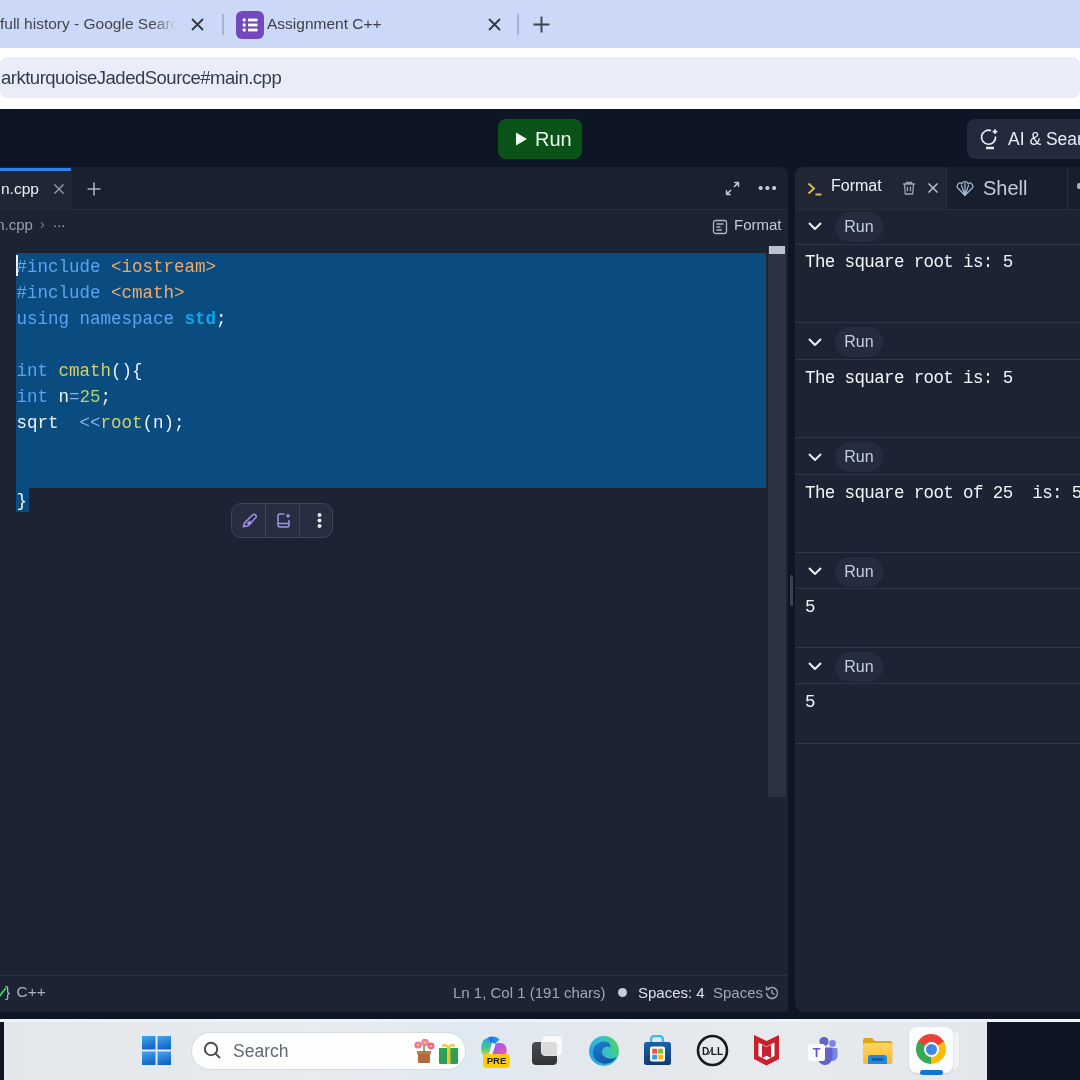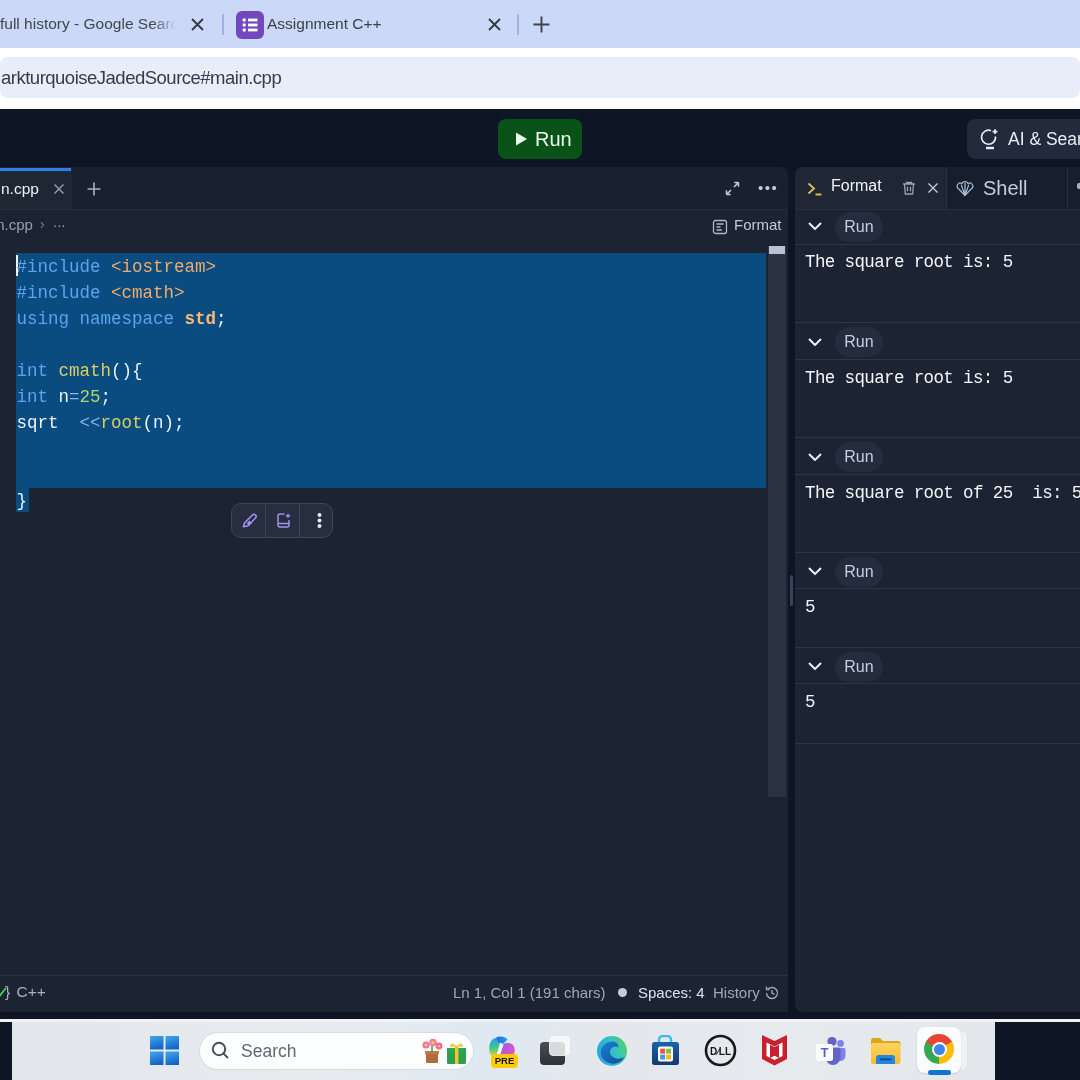--- a/index.html
+++ b/index.html
@@ -21,27 +21,27 @@
   .vsep { position:absolute; background:#2b3245; width:1px; }
 
   .pill { position:absolute; width:48px; height:30px; border-radius:15px; background:#242c3e; color:#c3d0df; font-size:16px; text-align:center; line-height:30px; }
   .chev { position:absolute; width:14px; height:8px; }
   .out { position:absolute; left:10px; color:#f2f5f8; font-size:17.5px; letter-spacing:-0.62px; white-space:pre; font-family:"Liberation Mono", monospace; }
 
   
   .ck { color:#5ba3f0;margin-top:30px; }
   .co { color:#f0ab6a; }
   .cw { color:#eef3f8; }
-  .cwb { color:#fdba74; font-weight:bold;text-align:center; }
+  .cwb { color:#0ea5e9; font-weight:bold;text-align:center; }
   .cy { color:#d9cf63; }
   .cg { color:#b4d46d; }
   .cb2 { color:#8ab4e8; }
 
   
-  #taskbar { left:12px; top:1022px; width:983px; height:58px;
+  #taskbar { left:4px; top:1022px; width:983px; height:58px;
     background:linear-gradient(90deg,#e3e6ea 0%,#e8ebee 30%,#dfe9f2 48%,#e4e8ec 62%,#e7eaed 80%,#e3e7eb 100%); }
 </style>
 </head>
 <body>
 
 <div class="abs" id="tabbar">
   <div class="abs" style="left:0;top:10px;width:178px;height:28px;overflow:hidden;color:#41464f;font-size:15.5px;line-height:28px;white-space:nowrap;
        -webkit-mask-image:linear-gradient(90deg,#000 86%,transparent 99%);">full history - Google Search</div>
   <svg class="abs" style="left:189px;top:16px" width="17" height="17" viewBox="0 0 17 17">
       <path d="M3 3 L14 14 M14 3 L3 14" stroke="#33383f" stroke-width="1.8"></path>
@@ -153,21 +153,21 @@
 
   <div class="abs sep" style="left:0;top:808px;width:788px;background:#2a3244;"></div>
   <div class="abs" style="left:0;top:809px;width:788px;height:36px;background:#1c2333;"></div>
   <svg class="abs" style="left:-8px;top:818px" width="16" height="16" viewBox="0 0 16 16">
       <path d="M2 9 L6 13 L14 3" stroke="#3dd365" stroke-width="1.8" fill="none"></path>
     </svg>
   <div class="abs" style="left:5px;top:816px;color:#aab3bf;font-size:15.5px;">} <span style="margin-left:2px">C++</span></div>
   <div class="abs" style="left:453px;top:817px;color:#9fa8b4;font-size:15px;">Ln 1, Col 1 (191 chars)</div>
   <div class="abs" style="left:618px;top:821px;width:9px;height:9px;border-radius:50%;background:#c6cdd6;"></div>
   <div class="abs" style="left:638px;top:817px;color:#dbe2ea;font-size:15px;">Spaces: 4</div>
-  <div class="abs" style="left:713px;top:817px;color:#9fa8b4;font-size:15px;">History</div>
+  <div class="abs" style="left:713px;top:817px;color:#9fa8b4;font-size:15px;">Spaces</div>
   <svg class="abs" style="left:764px;top:818px" width="16" height="16" viewBox="0 0 16 16" fill="none" stroke="#9fa8b4" stroke-width="1.4">
     <path d="M2.5 8 a5.5 5.5 0 1 0 1.6 -3.9 M2.5 1.5 V4.5 H5.5"></path>
     <path d="M8 5 V8 L10.5 9.5"></path>
   </svg>
 </div>
 
 <div class="abs" style="left:789.5px;top:575px;width:3px;height:31px;border-radius:2px;background:#3a4156;"></div>
 
 <div class="abs pane" id="rpane">
   <div class="abs" style="left:0;top:0;width:151px;height:43px;background:#1f2634;border-radius:8px 0 0 0;"></div>

